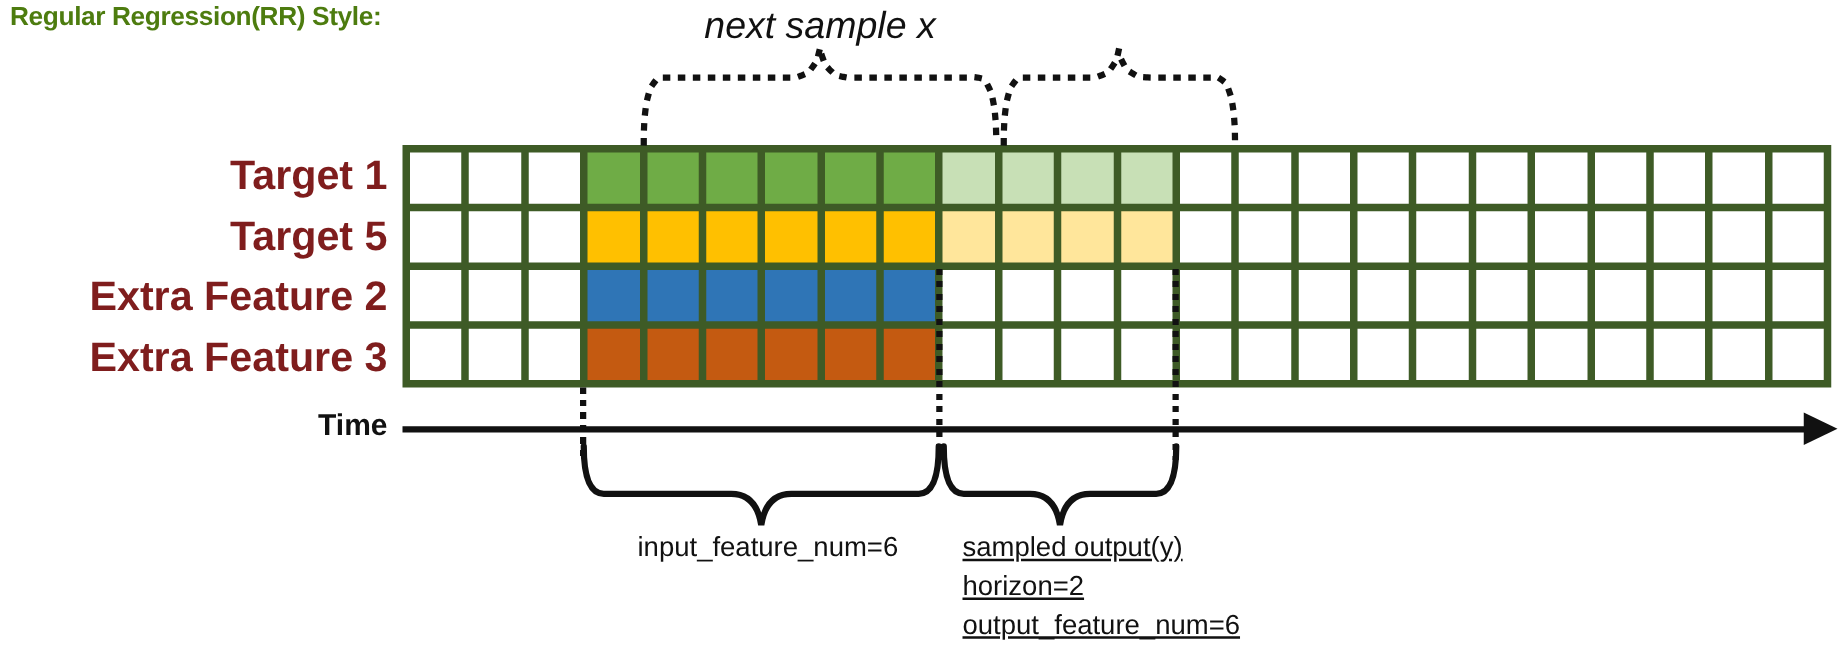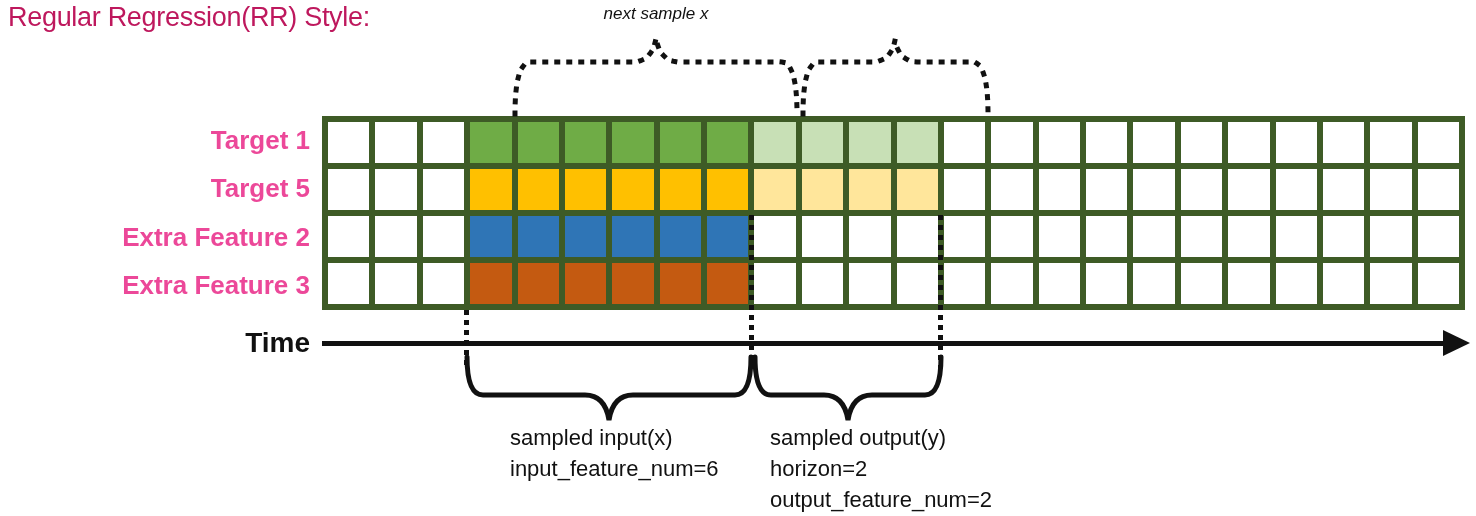--- a/index.html
+++ b/index.html
@@ -5,21 +5,21 @@
   html,body{margin:0;padding:0;background:#fff;}
   #canvas{
     position:relative;
     width:1476px;height:516px;
     background:#ffffff;
     font-family:"Liberation Sans", sans-serif;
     overflow:hidden;
   }
   .title{
     position:absolute;left:8px;top:2px;
-    font-size:27px;font-weight:normal;color:#be185d;
+    font-size:21px;font-weight:bold;color:#4d7c0f;
     letter-spacing:-0.3px;
   }
   
   #grid{
     position:absolute;left:322px;top:116px;
     width:1143px;height:194px;
     box-sizing:border-box;
     background:#3E5B26;
     display:grid;
     grid-template-columns:repeat(24,1fr);
@@ -29,60 +29,60 @@
   }
   .cell{background:#fff;}
   
   #row-labels{
     position:absolute;left:0;top:116px;width:310px;height:194px;
     display:flex;flex-direction:column;
     z-index:1;
   }
   .row-label{
     flex:1;display:flex;align-items:center;justify-content:flex-end;
-    font-size:26px;font-weight:bold;color:#ec4899;
+    font-size:33px;font-weight:bold;color:#7f1d1d;
     white-space:nowrap;
   }
   
   .vdots{
     position:absolute;width:5px;z-index:4;
     background:repeating-linear-gradient(to bottom,#111 0 5px,transparent 5px 10px);
   }
   #vdots-input-start{left:464px;top:310px;height:58px;}
   #vdots-input-end{left:749px;top:215px;height:153px;}
   #vdots-output-end{left:938px;top:215px;height:153px;}
   
   #time-label{
     position:absolute;left:170px;top:327px;width:140px;
-    text-align:right;font-size:28px;font-weight:bold;color:#111;
+    text-align:right;font-size:24px;font-weight:bold;color:#111;
   }
   #time-line{
     position:absolute;left:322px;top:341px;width:1122px;height:5px;
     background:#111;z-index:2;
   }
   #time-arrowhead{
     position:absolute;left:1443px;top:330px;width:0;height:0;z-index:2;
     border-top:13px solid transparent;
     border-bottom:13px solid transparent;
     border-left:27px solid #111;
   }
   
   .next-label{
     position:absolute;top:4px;width:282px;text-align:center;
-    font-size:17px;font-style:italic;color:#111;
+    font-size:30px;font-style:italic;color:#111;
   }
   #next-sample-x{left:515px;}
   #next-sample-y{left:754px;}
   .sample-block{
     position:absolute;top:422px;
     font-size:22px;color:#111;line-height:31px;
     white-space:nowrap;
   }
   #input-block{left:510px;}
-  #output-block{left:770px;}
+  #output-block{left:770px;text-decoration:underline;}
   
   #braces{
     position:absolute;left:0;top:0;z-index:3;pointer-events:none;
   }
   #braces path{fill:none;stroke:#111;}
   .brace-dotted{stroke-width:5;stroke-dasharray:1 11;stroke-linecap:square;}
   .brace-solid{stroke-width:5;stroke-linecap:round;}
 </style>
 </head>
 <body>
@@ -208,22 +208,21 @@
   <div id="time-arrowhead"></div>
 
   <svg id="braces" width="1476" height="516" viewBox="0 0 1476 516">
     <path class="brace-dotted" d="M 515 114 Q 515 62 531 62 L 632 62 Q 652 62 656 38 Q 660 62 680 62 L 781 62 Q 797 62 797 114"></path>
     <path class="brace-dotted" d="M 803 114 Q 803 62 819 62 L 871 62 Q 891 62 895 40 Q 899 62 919 62 L 972 62 Q 988 62 988 114"></path>
     <path class="brace-solid" d="M 467 357 Q 467 395 483 395 L 585 395 Q 605 395 609 420 Q 613 395 633 395 L 735 395 Q 751 395 751 357"></path>
     <path class="brace-solid" d="M 755 357 Q 755 395 771 395 L 824 395 Q 844 395 848 420 Q 852 395 872 395 L 925 395 Q 941 395 941 357"></path>
   </svg>
 
   <div class="sample-block" id="input-block">
-    <div>sampled input(x)</div>
     <div>input_feature_num=6</div>
   </div>
   <div class="sample-block" id="output-block">
     <div>sampled output(y)</div>
     <div>horizon=2</div>
-    <div>output_feature_num=2</div>
+    <div>output_feature_num=6</div>
   </div>
 
 </div>
 
 </body></html>

